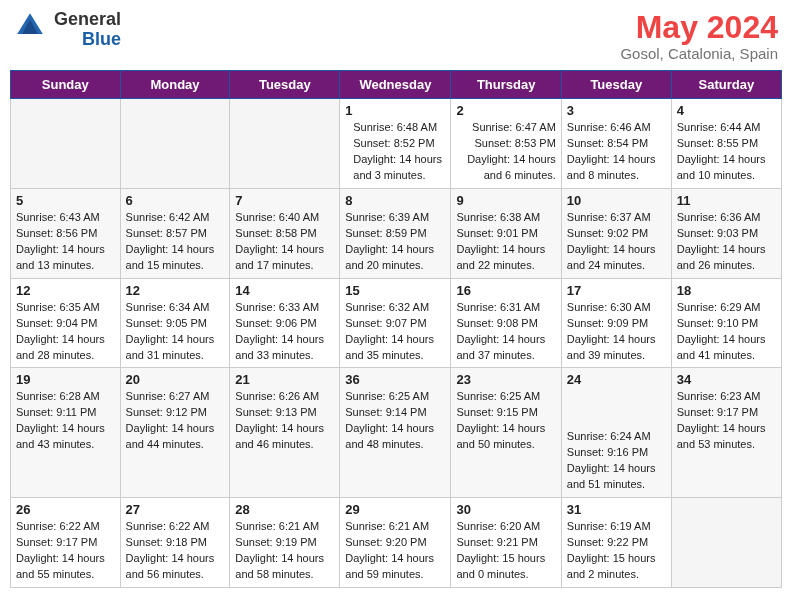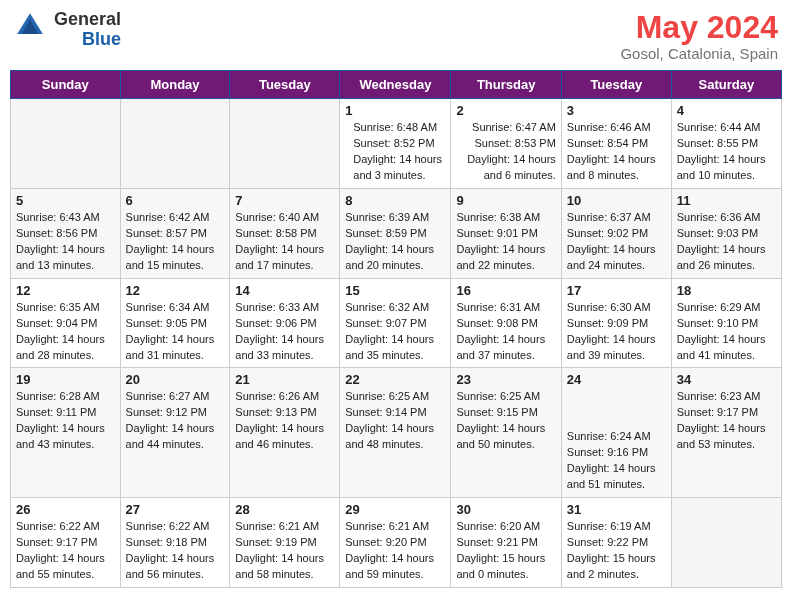--- a/index.html
+++ b/index.html
@@ -259,21 +259,21 @@
 Sunset: 9:12 PM
 Daylight: 14 hours and 44 minutes.</div>
         </td>
         <td>
           <span class="day-num">21</span>
           <div class="day-info" style="white-space: pre-line;">Sunrise: 6:26 AM
 Sunset: 9:13 PM
 Daylight: 14 hours and 46 minutes.</div>
         </td>
         <td>
-          <span class="day-num">22</span>
+          <span class="day-num">36</span>
           <div class="day-info" style="white-space: pre-line;">Sunrise: 6:25 AM
 Sunset: 9:14 PM
 Daylight: 14 hours and 48 minutes.</div>
         </td>
         <td>
           <span class="day-num">23</span>
           <div class="day-info" style="white-space: pre-line;">Sunrise: 6:25 AM
 Sunset: 9:15 PM
 Daylight: 14 hours and 50 minutes.</div>
         </td>

